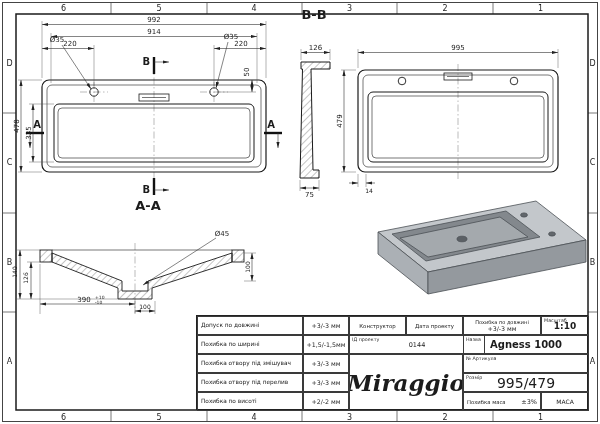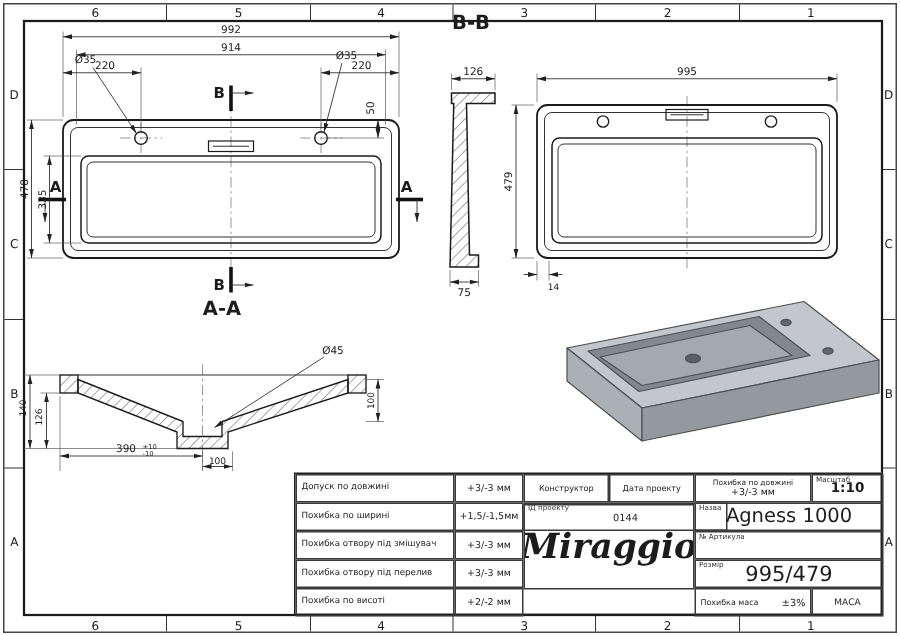--- a/index.html
+++ b/index.html
@@ -258,33 +258,33 @@
   <div class="cell val" style="left:106px;top:57px;width:46px;height:19px">+3/-3 мм</div>
   <div class="cell lbl" style="left:0;top:76px;width:106px;height:19px">Похибка по висоті</div>
   <div class="cell val" style="left:106px;top:76px;width:46px;height:19px">+2/-2 мм</div>
 
   <div class="cell val" style="left:152px;top:0;width:57px;height:19px;font-size:5.4px">Конструктор</div>
   <div class="cell val" style="left:209px;top:0;width:57px;height:19px;font-size:5.4px">Дата проекту</div>
   <div class="cell" style="left:152px;top:19px;width:136px;height:19px">
     <span class="minilbl">ІД проекту</span>
     <div class="bigval" style="font-size:6.5px">0144</div>
   </div>
-  <div class="cell brand" style="left:152px;top:20px;width:114px;height:57px">Miraggio</div>
+  <div class="cell brand" style="left:152px;top:38px;width:114px;height:57px">Miraggio</div>
 
   <div class="cell" style="left:266px;top:0;width:78px;height:19px">
     <div style="font-size:5px;text-align:center;padding-top:1.5px">Похибка по довжині</div>
     <div style="font-size:6.3px;text-align:center">+3/-3 мм</div>
   </div>
   <div class="cell" style="left:344px;top:0;width:48px;height:19px">
     <span class="minilbl">Масштаб</span>
     <div class="bigval" style="font-size:9px;font-weight:bold">1:10</div>
   </div>
   <div class="cell" style="left:266px;top:19px;width:126px;height:19px">
     <span class="minilbl">Назва</span>
-    <div class="bigval" style="font-size:13px;font-weight:normal">Agness 1000</div>
+    <div class="bigval" style="font-size:10px;font-weight:bold">Agness 1000</div>
   </div>
   <div class="cell" style="left:266px;top:38px;width:126px;height:19px">
     <span class="minilbl">№ Артикула</span>
   </div>
   <div class="cell" style="left:266px;top:57px;width:126px;height:19px">
     <span class="minilbl">Розмір</span>
     <div class="bigval" style="font-size:14px">995/479</div>
   </div>
   <div class="cell" style="left:266px;top:76px;width:78px;height:19px;display:flex;align-items:center;justify-content:space-between;padding:0 3px">
     <span style="font-size:5.3px">Похибка маса</span>

